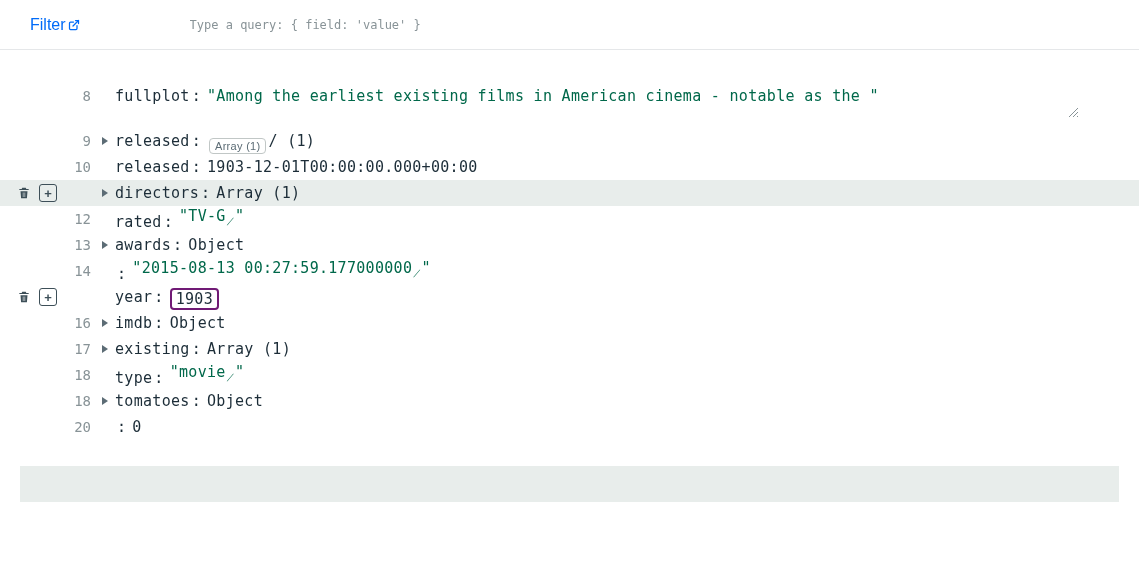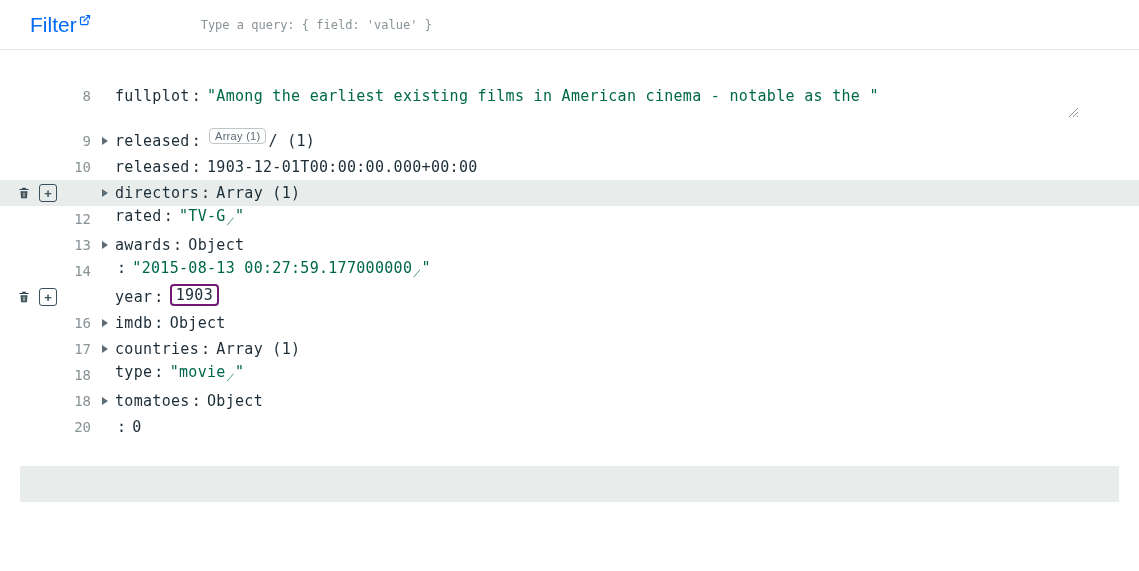--- a/index.html
+++ b/index.html
@@ -20,24 +20,24 @@
   .filter-bar {
     display: flex;
     align-items: center;
     height: 50px;
     padding: 0 30px;
     border-bottom: 1px solid #e5e7e9;
     gap: 110px;
   }
   .filter-link {
     color: #016bf8;
-    font-size: 21px;
+    font-size: 16px;
     font-weight: 500;
     display: inline-flex;
-    align-items: flex-start;
+    align-items: center;
     gap: 2px;
     cursor: pointer;
   }
   .filter-link svg { margin-top: 1px; }
   .query-input {
     flex: 1;
     border: none;
     outline: none;
     font-size: 12px;
     color: #5c6c75;
@@ -98,21 +98,21 @@
     width: 20px;
     min-width: 20px;
     display: inline-flex;
     align-items: center;
     justify-content: center;
     cursor: pointer;
   }
   .expander svg { display: block; }
   .content {
     display: flex;
-    align-items: flex-start;
+    align-items: flex-end;
     gap: 0;
     white-space: nowrap;
   }
   .key { color: #1c2d38; }
   .sep { color: #1c2d38; padding: 0 6px 0 2px; }
   .string { color: #00684a; }
   .num, .plain { color: #1c2d38; }
   .type-pill {
     display: inline-flex;
     align-items: center;
@@ -316,21 +316,21 @@
 
   <div class="row">
     <div class="gutter"></div>
     <div class="ln">17</div>
     <div class="expander">
       <svg width="8" height="10" viewBox="0 0 8 10">
           <path d="M1 1 L7 5 L1 9 Z" fill="#5c6c75"></path>
         </svg>
     </div>
     <div class="content mono">
-      <span class="key">countries</span>
+      <span class="key">existing</span>
       <span class="sep">:</span>
       <span class="plain">Array (1)</span>
     </div>
   </div>
 
   <div class="row">
     <div class="gutter"></div>
     <div class="ln">18</div>
     <div class="expander"></div>
     <div class="content mono">

